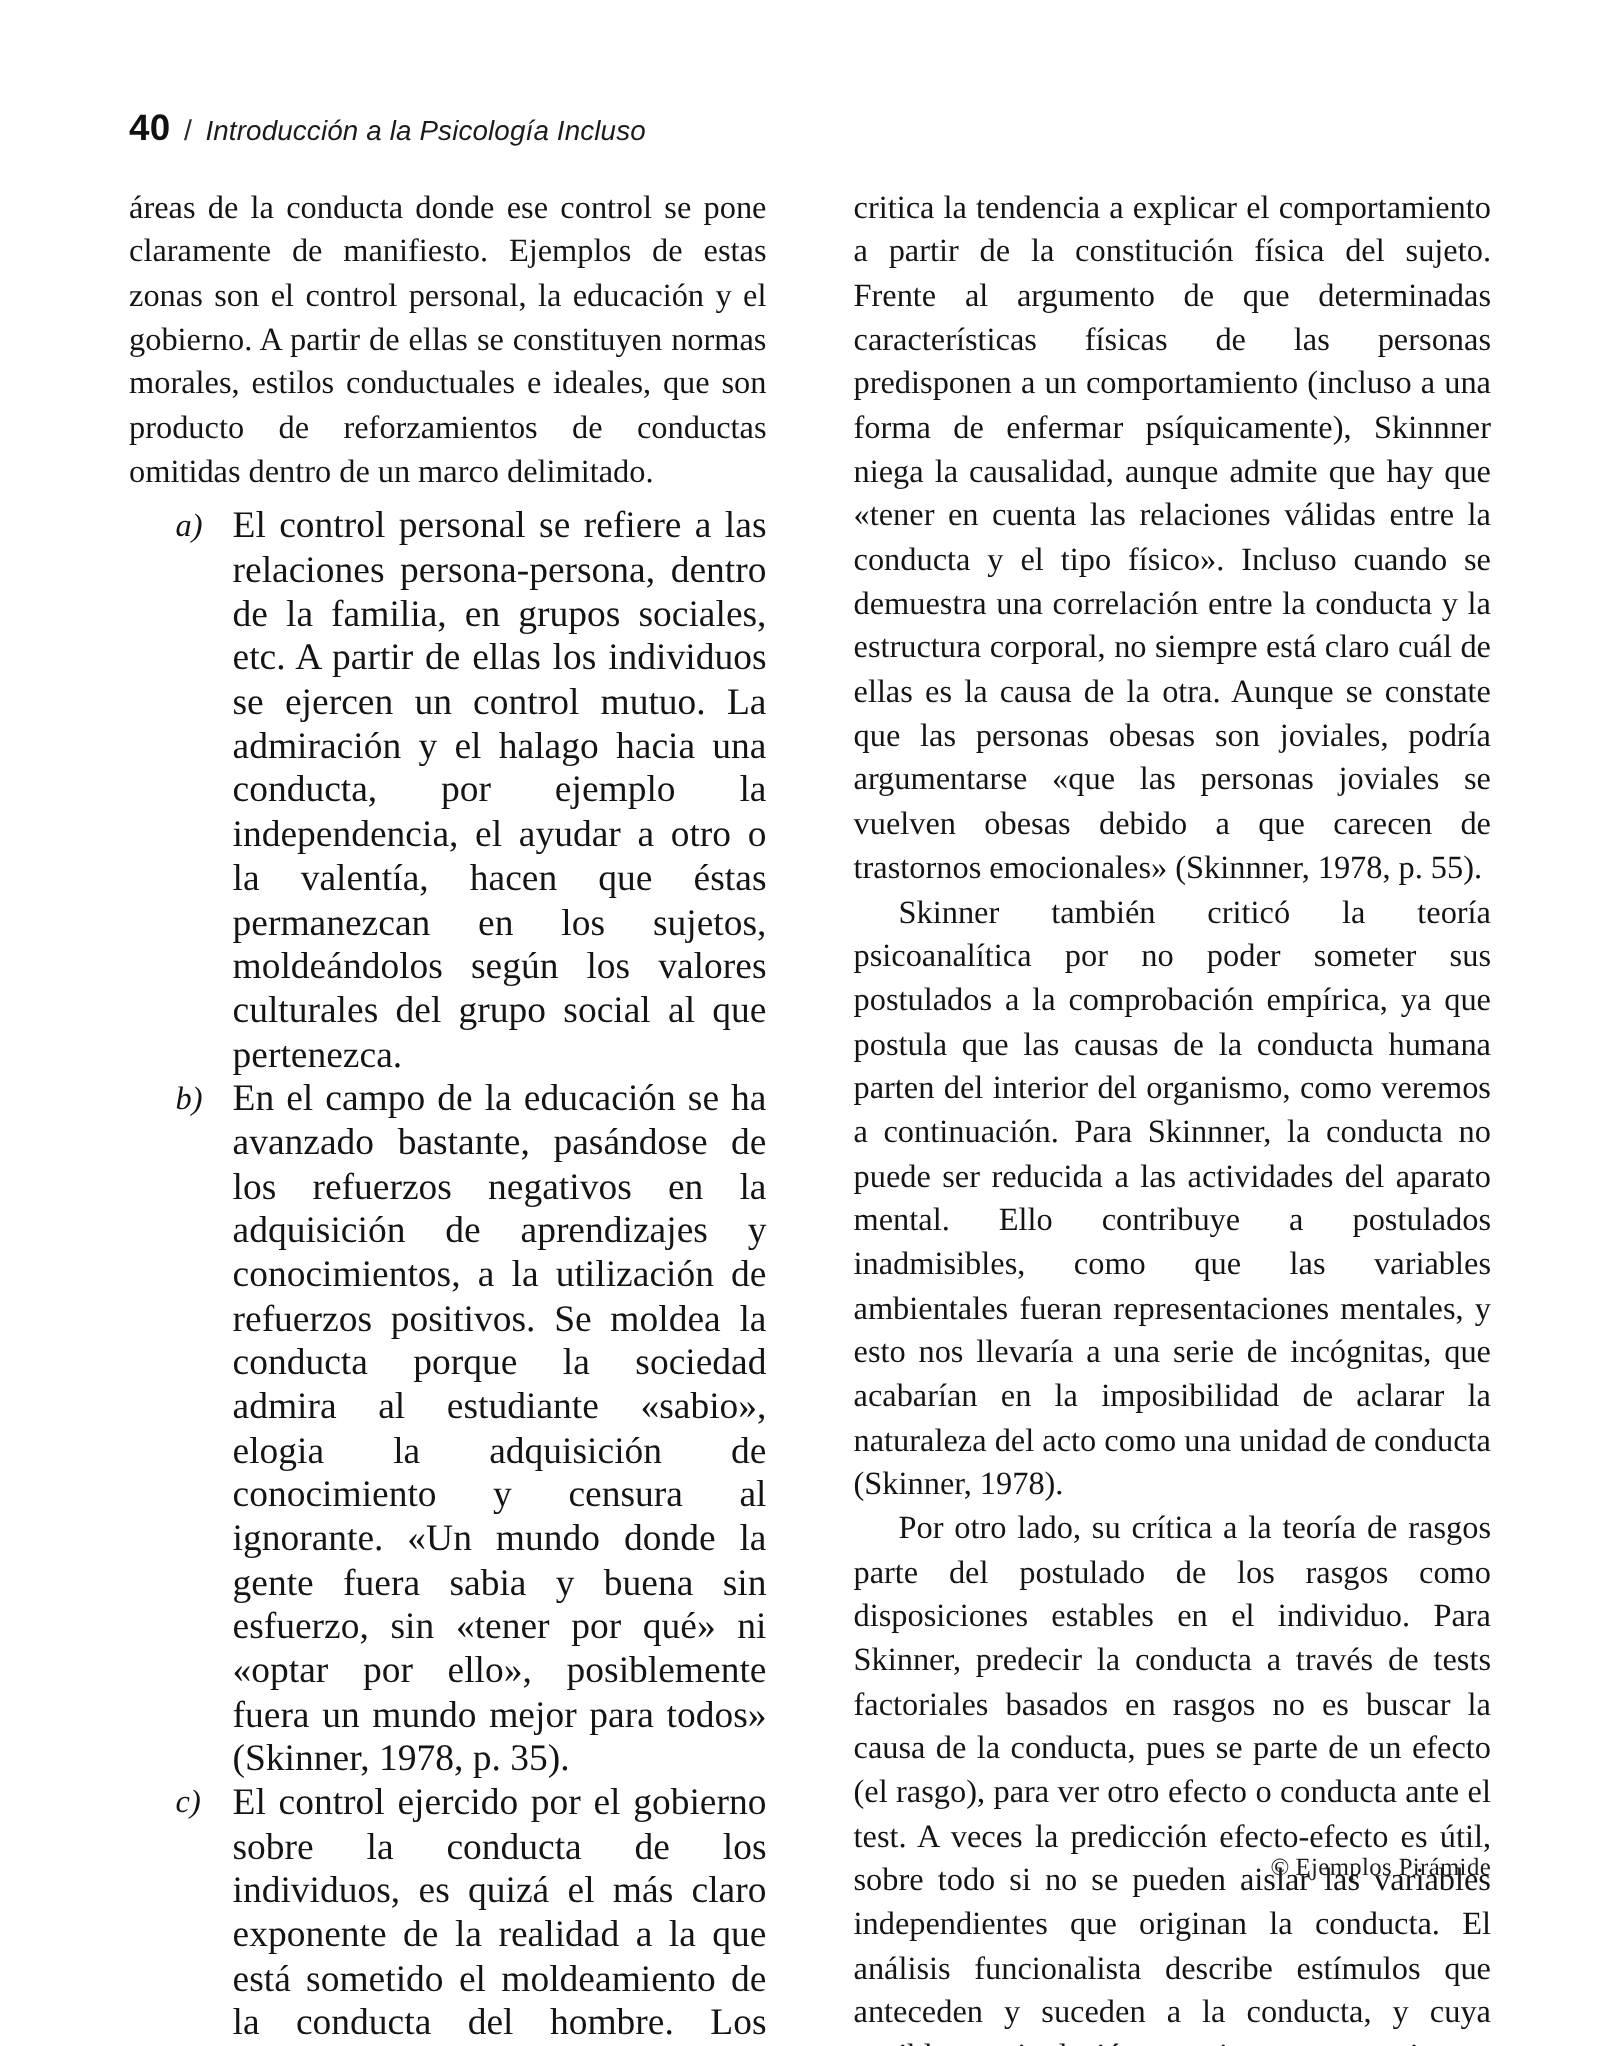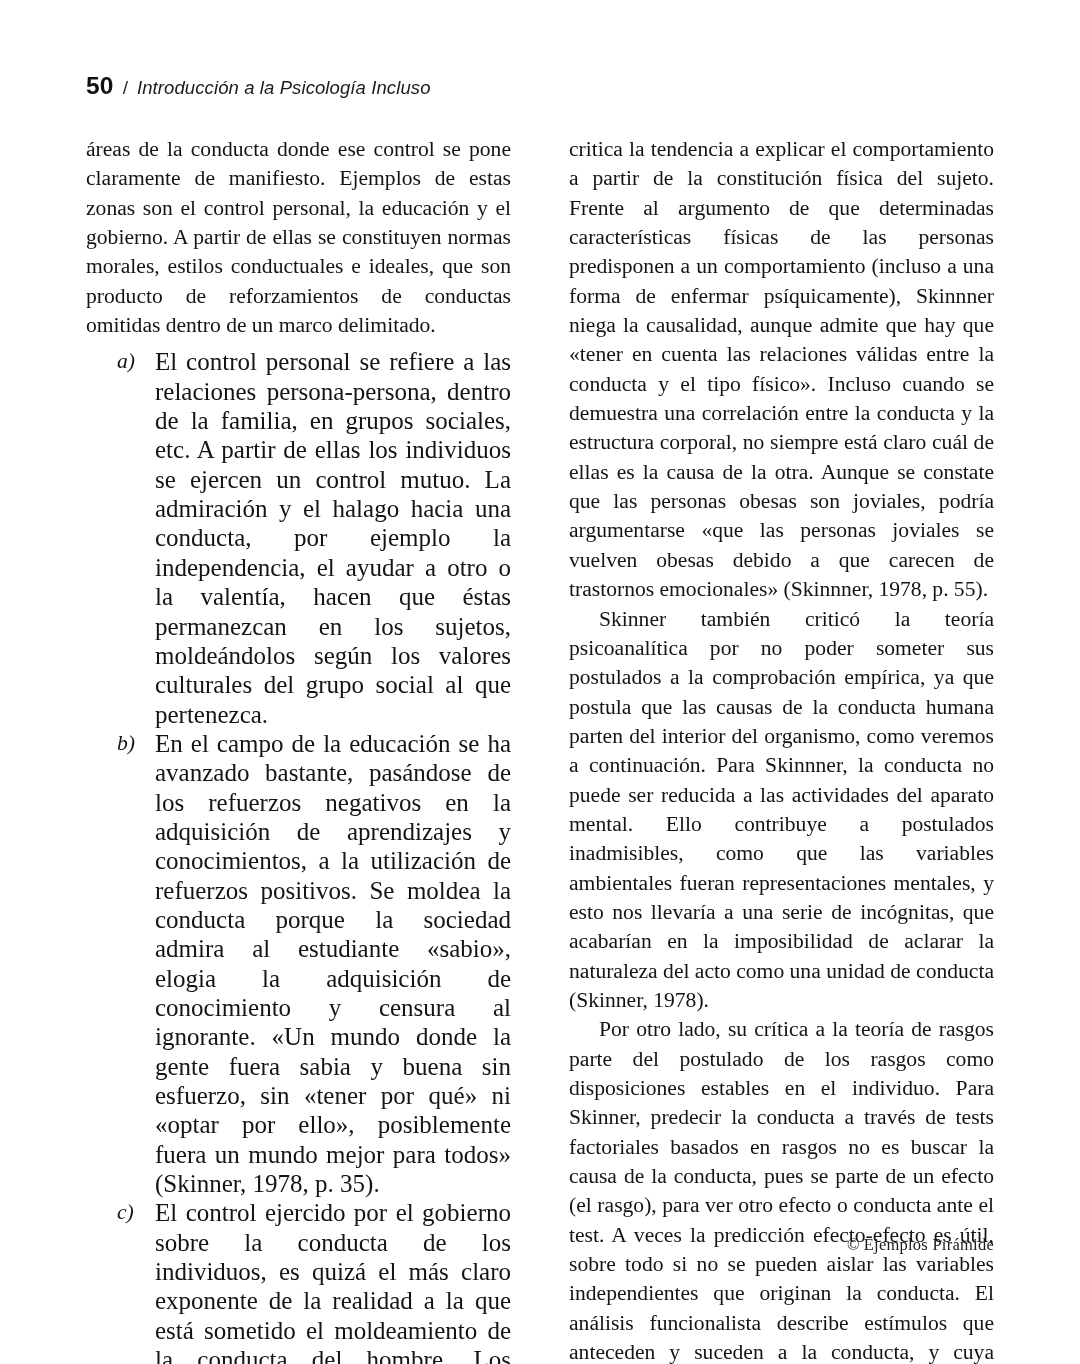--- a/index.html
+++ b/index.html
@@ -49,21 +49,21 @@
     font-style: italic;
     font-size: 18.5px;
     color: #1b1b1b;
     letter-spacing: 0.1px;
   }
 
   
   .columns {
     position: absolute;
     left: 86px;
-    top: 135px;
+    top: 124px;
     width: 908px;
     height: 1100px;
     display: flex;
     gap: 58px;
   }
   .col {
     width: 425px;
     flex: 0 0 425px;
   }
 
@@ -125,21 +125,21 @@
   .colophon .cmark {
     margin-right: 4px;
   }
 </style>
 </head>
 <body>
 
 <div class="page">
 
   <div class="running-head">
-    <span class="folio">50</span>
+    <span class="folio">40</span>
     <span class="head-slash">/</span>
     <span class="head-title">Introducción a la Psicología Incluso</span>
   </div>
 
   <div class="columns">
 
     <div class="col">
       <p class="body">áreas de la conducta donde ese control se pone claramente de manifiesto. Ejemplos de estas zonas son el control personal, la educación y el gobierno. A partir de ellas se constituyen normas morales, estilos conductuales e ideales, que son producto de reforzamientos de conductas omitidas dentro de un marco delimitado.</p>
 
       <ol class="letter-list">

